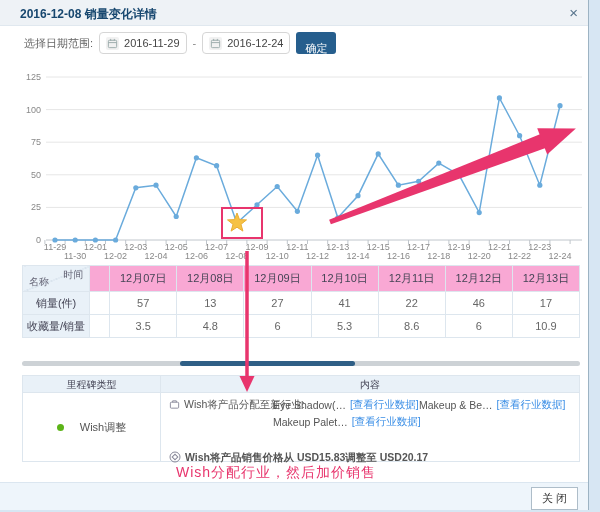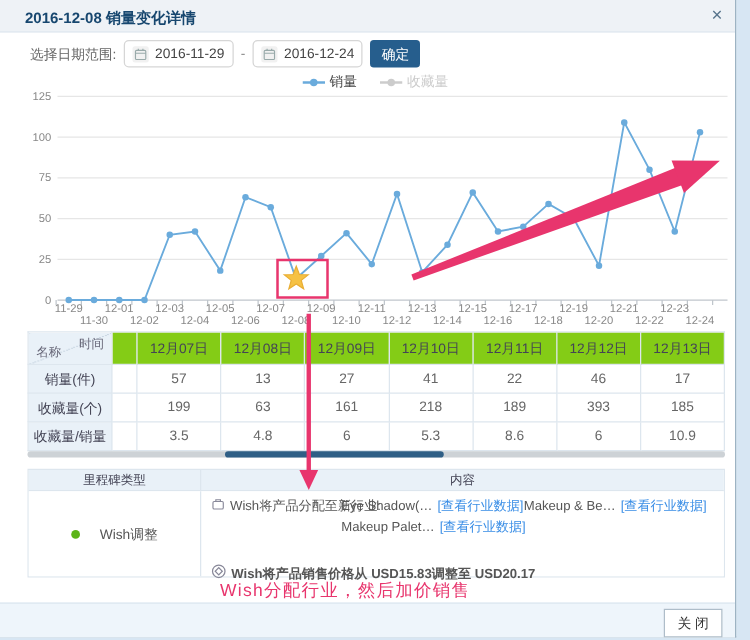--- a/index.html
+++ b/index.html
@@ -12,33 +12,33 @@
               border-bottom:1px solid #e0e8ef; }
   .title { position:absolute; left:20px; top:6px; font-size:12px; font-weight:bold; color:#17476f; }
   .close-x { position:absolute; right:10px; top:4px; font-size:15px; color:#57748c; cursor:pointer; line-height:18px; }
   
   .toolbar { position:absolute; left:24px; top:32px; height:22px; display:flex; align-items:center; gap:6px; }
   .tb-label { font-size:11px; color:#666; }
   .dateinput { display:inline-flex; align-items:center; gap:5px; height:22px; padding:0 6px;
                border:1px solid #d6d6d6; border-radius:4px; background:#fff; font-size:11px; color:#444; }
   .cal { display:inline-flex; background:#f1f1f1; border-radius:2px; padding:1px; }
   .sep { color:#888; font-size:11px; }
-  .confirm-btn { height:22px; padding:4px 9px; background:#265e8d; color:#fff; border:none; border-radius:3px;
+  .confirm-btn { height:22px; padding:9px 9px; background:#265e8d; color:#fff; border:none; border-radius:3px;
                  font-size:11px; cursor:pointer; font-family:inherit; }
   
   .legend { position:absolute; left:0; top:58px; width:600px; display:flex; justify-content:center; gap:18px; }
   .legend-item { display:inline-flex; align-items:center; gap:4px; font-size:11px; color:#444; cursor:pointer; }
   .legend-item.off span { color:#ccc; }
   
   #chart { position:absolute; left:0; top:70px; }
   .tick { font-size:9px; fill:#888; }
   
   .data-table { position:absolute; left:22px; top:265px; width:558px; border-collapse:collapse; table-layout:fixed; }
   .data-table td { border:1px solid #dde6ee; font-size:11px; color:#666; text-align:center; height:23px; background:#fff; }
-  .data-table td.hdr { background:#84cc16; color:#445; height:24px; }
+  .data-table td.hdr { background:#f9a8d4; color:#445; height:24px; }
   .data-table td.rowlbl { background:#e9f1f8; color:#445; }
   .data-table td.corner { background-color:#e9f1f8; position:relative; height:26px;
       background-image:linear-gradient(to bottom right, transparent 49.4%, #c9d6e2 49.4%, #c9d6e2 50.6%, transparent 50.6%); }
   .c-top { position:absolute; top:2px; right:6px; font-size:10px; color:#667; }
   .c-bot { position:absolute; bottom:2px; left:6px; font-size:10px; color:#667; }
   
   .hscroll { position:absolute; left:22px; top:361px; width:558px; height:5px; background:#cdd2d6; border-radius:3px; }
   .hthumb { position:absolute; left:158px; top:0; width:175px; height:5px; background:#2f5f86; border-radius:3px; cursor:grab; }
   
   .ms { position:absolute; left:22px; top:375px; width:558px; border:1px solid #dde6ee; }
@@ -92,36 +92,20 @@
             <line x1="1.5" y1="5" x2="10.5" y2="5" stroke="#9aa"></line>
             <line x1="4" y1="1" x2="4" y2="3" stroke="#9aa"></line>
             <line x1="8" y1="1" x2="8" y2="3" stroke="#9aa"></line>
           </svg>
       </span>
       <span>2016-12-24</span>
     </span>
     <button class="confirm-btn">确定</button>
   </div>
 
-  <div class="legend" id="legend">
-      <span class="legend-item">
-        <svg width="18" height="10">
-      <line x1="0" y1="5" x2="18" y2="5" stroke="#6aabdc" stroke-width="2"></line>
-      <circle cx="9" cy="5" r="3" fill="#6aabdc"></circle>
-        </svg>
-        <span>销量</span>
-      </span>
-      <span class="legend-item off">
-        <svg width="18" height="10">
-      <line x1="0" y1="5" x2="18" y2="5" stroke="#cccccc" stroke-width="2"></line>
-      <circle cx="9" cy="5" r="3" fill="#cccccc"></circle>
-        </svg>
-        <span>收藏量</span>
-      </span>
-    </div>
 
   <svg id="chart" width="600" height="195">
       <line x1="46" y1="170" x2="582" y2="170" stroke="#c0c6cc" stroke-width="1"></line>
       <text class="tick" x="41" y="173" text-anchor="end">0</text>
       <line x1="46" y1="137.4" x2="582" y2="137.4" stroke="#e6e6e6" stroke-width="1"></line>
       <text class="tick" x="41" y="140.4" text-anchor="end">25</text>
       <line x1="46" y1="104.8" x2="582" y2="104.8" stroke="#e6e6e6" stroke-width="1"></line>
       <text class="tick" x="41" y="107.8" text-anchor="end">50</text>
       <line x1="46" y1="72.2" x2="582" y2="72.2" stroke="#e6e6e6" stroke-width="1"></line>
       <text class="tick" x="41" y="75.2" text-anchor="end">75</text>
@@ -231,31 +215,20 @@
         <td></td>
           <td>57</td>
           <td>13</td>
           <td>27</td>
           <td>41</td>
           <td>22</td>
           <td>46</td>
           <td>17</td>
         </tr>
         <tr>
-          <td class="rowlbl" style="width:73px">收藏量(个)</td>
-        <td></td>
-          <td>199</td>
-          <td>63</td>
-          <td>161</td>
-          <td>218</td>
-          <td>189</td>
-          <td>393</td>
-          <td>185</td>
-        </tr>
-        <tr>
           <td class="rowlbl" style="width:73px">收藏量/销量</td>
         <td></td>
           <td>3.5</td>
           <td>4.8</td>
           <td>6</td>
           <td>5.3</td>
           <td>8.6</td>
           <td>6</td>
           <td>10.9</td>
         </tr>

